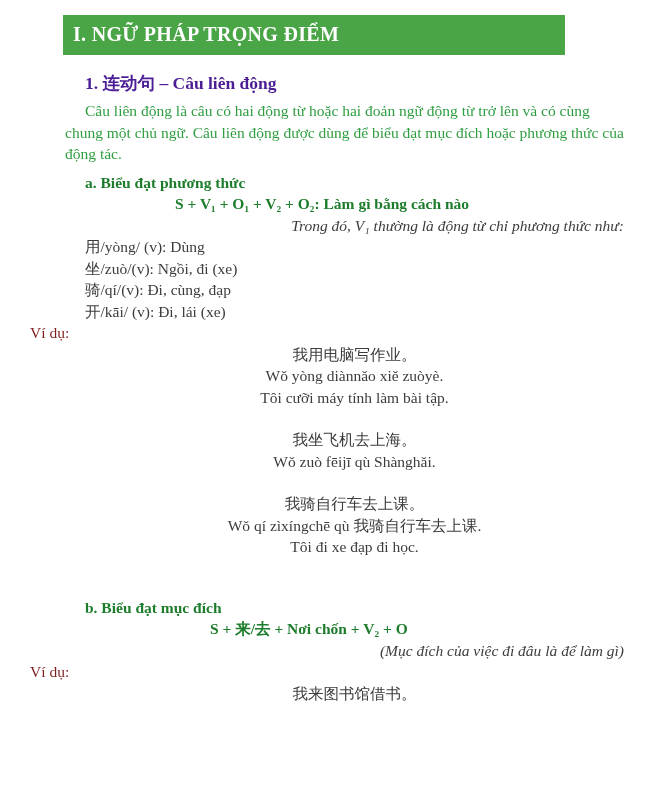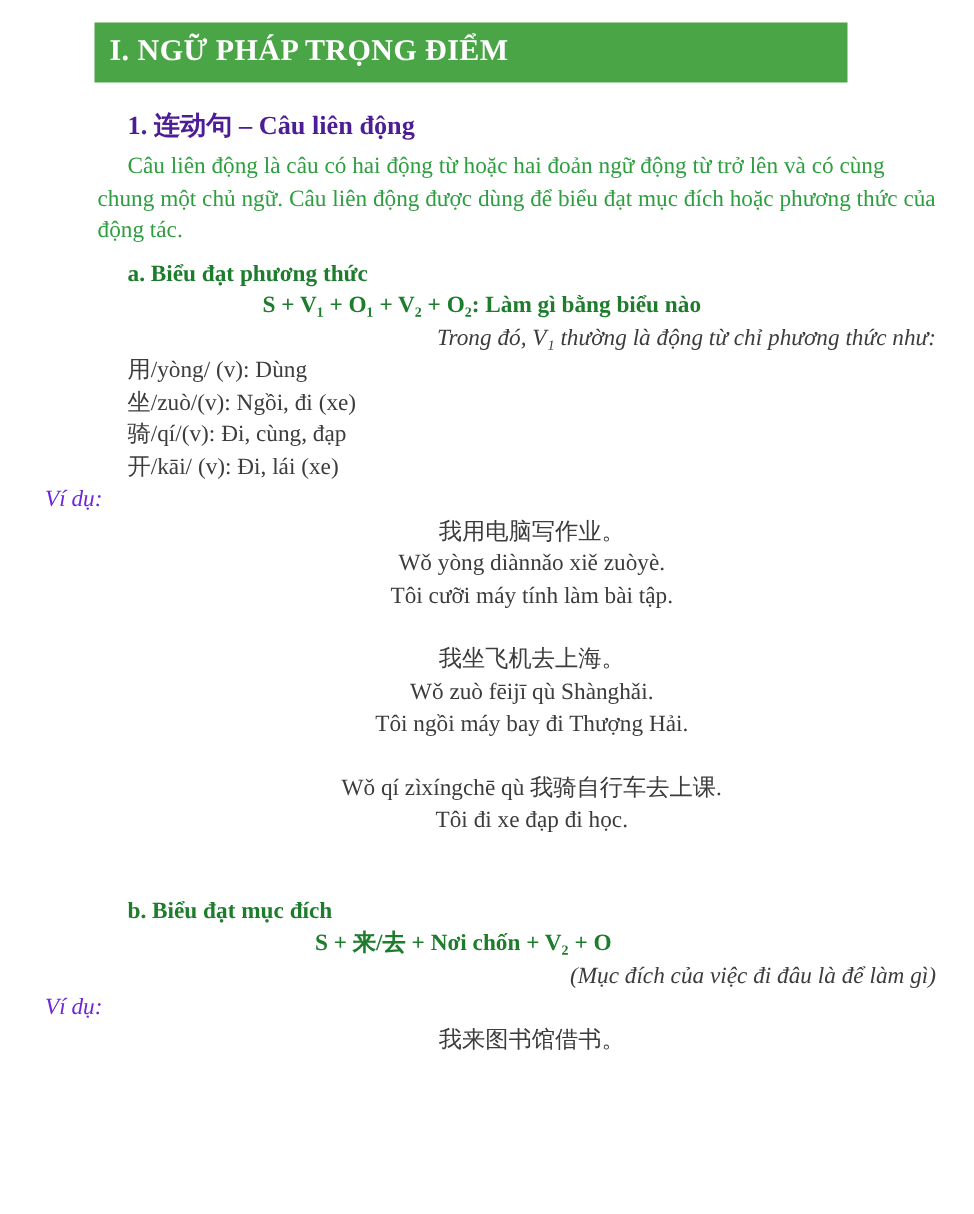--- a/index.html
+++ b/index.html
@@ -24,66 +24,66 @@
     color:#4c1d95; font-size:17.5px; font-weight:bold;
     margin-left:20px; margin-bottom:5px; line-height:23px;
   }
   .intro { color:#2f9e41; text-indent:20px; margin-bottom:7px; }
   .part-label { color:#1d7d2c; font-weight:bold; margin-left:20px; }
   .formula { color:#1d7d2c; font-weight:bold; }
   .formula-a { margin-left:110px; }
   .formula-b { margin-left:145px; }
   .note { font-style:italic; margin-left:20px;text-align:right; }
   .vocab-line { margin-left:20px; }
-  .vidu { color:#6d28d9; font-style:italic; margin-left:-35px; }
+  .vidu { color:#7f1d1d; margin-left:-35px; }
   .example { margin-left:20px; margin-bottom:21px; }
   .example p { margin:0;text-align:center; }
   .part-b-gap { height:18px; }
 </style>
 </head>
 <body>
 
 <div class="page">
 
   <div class="header-bar">
     <span class="header-title">I. NGỮ PHÁP TRỌNG ĐIỂM</span>
   </div>
 
   <div class="content">
 
     <div class="lesson-heading">1. 连动句 – Câu liên động</div>
 
     <p class="intro">Câu liên động là câu có hai động từ hoặc hai đoản ngữ động từ trở lên và có cùng chung một chủ ngữ. Câu liên động được dùng để biểu đạt mục đích hoặc phương thức của động tác.</p>
 
     <p class="part-label">a. Biểu đạt phương thức</p>
-    <p class="formula formula-a">S + V₁ + O₁ + V₂ + O₂: Làm gì bằng biểu nào</p>
+    <p class="formula formula-a">S + V₁ + O₁ + V₂ + O₂: Làm gì bằng cách nào</p>
     <p class="note">Trong đó, V₁ thường là động từ chỉ phương thức như:</p>
 
     <div>
       <p class="vocab-line">用/yòng/ (v): Dùng</p>
       <p class="vocab-line">坐/zuò/(v): Ngồi, đi (xe)</p>
       <p class="vocab-line">骑/qí/(v): Đi, cùng, đạp</p>
       <p class="vocab-line">开/kāi/ (v): Đi, lái (xe)</p>
     </div>
 
     <p class="vidu">Ví dụ:</p>
 
     <div class="example">
       <p>我用电脑写作业。</p>
       <p>Wǒ yòng diànnǎo xiě zuòyè.</p>
       <p>Tôi cưỡi máy tính làm bài tập.</p>
     </div>
 
     <div class="example">
       <p>我坐飞机去上海。</p>
       <p>Wǒ zuò fēijī qù Shànghǎi.</p>
-      <p>Tôi ngồi máy bay đi Thượng Hải.</p>
     </div>
 
     <div class="example">
+      <p>我骑自行车去上课。</p>
       <p>Wǒ qí zìxíngchē qù 我骑自行车去上课.</p>
       <p>Tôi đi xe đạp đi học.</p>
     </div>
 
 
     <div class="part-b-gap"></div>
 
     <p class="part-label">b. Biểu đạt mục đích</p>
     <p class="formula formula-b">S + 来/去 + Nơi chốn + V₂ + O</p>
     <p class="note">(Mục đích của việc đi đâu là để làm gì)</p>

